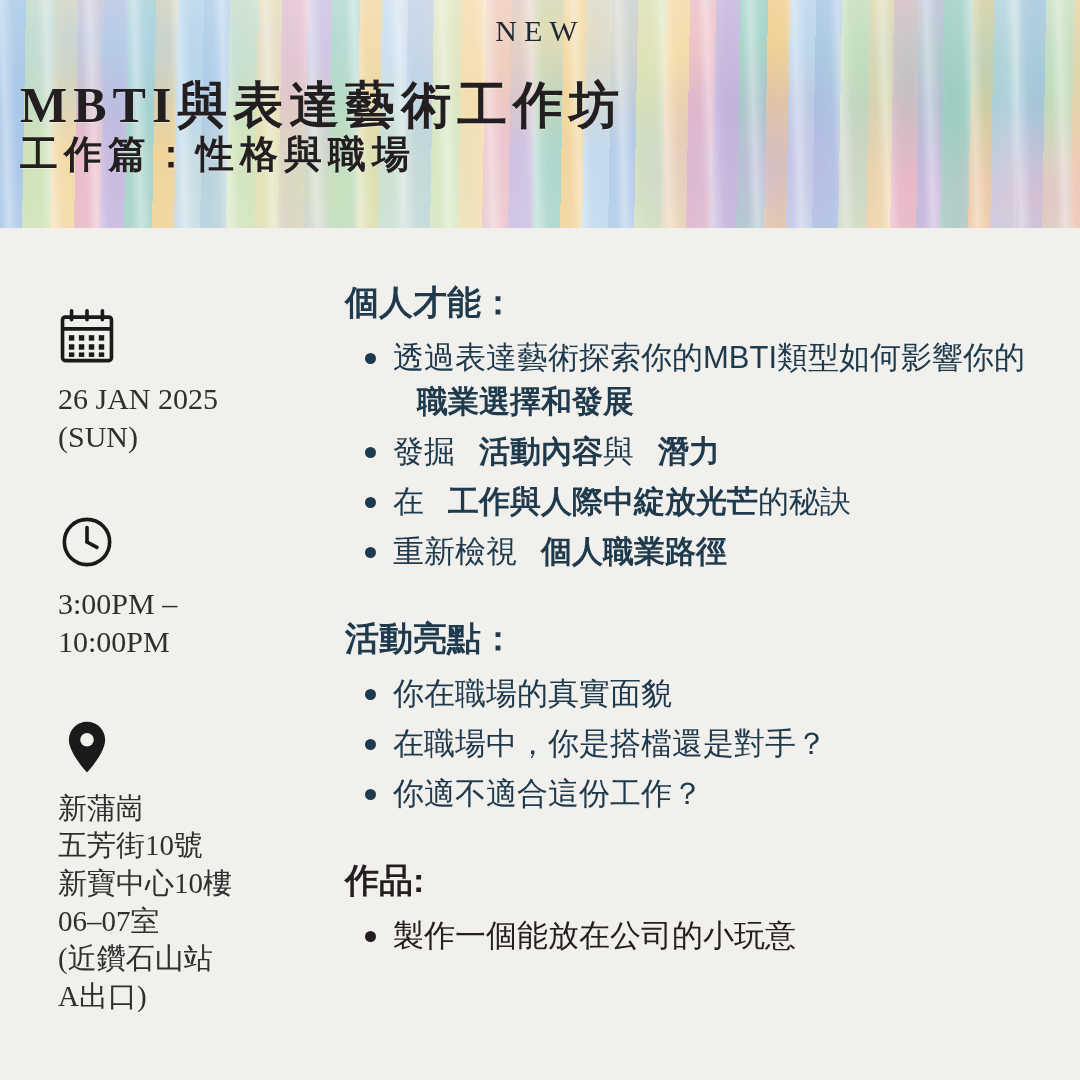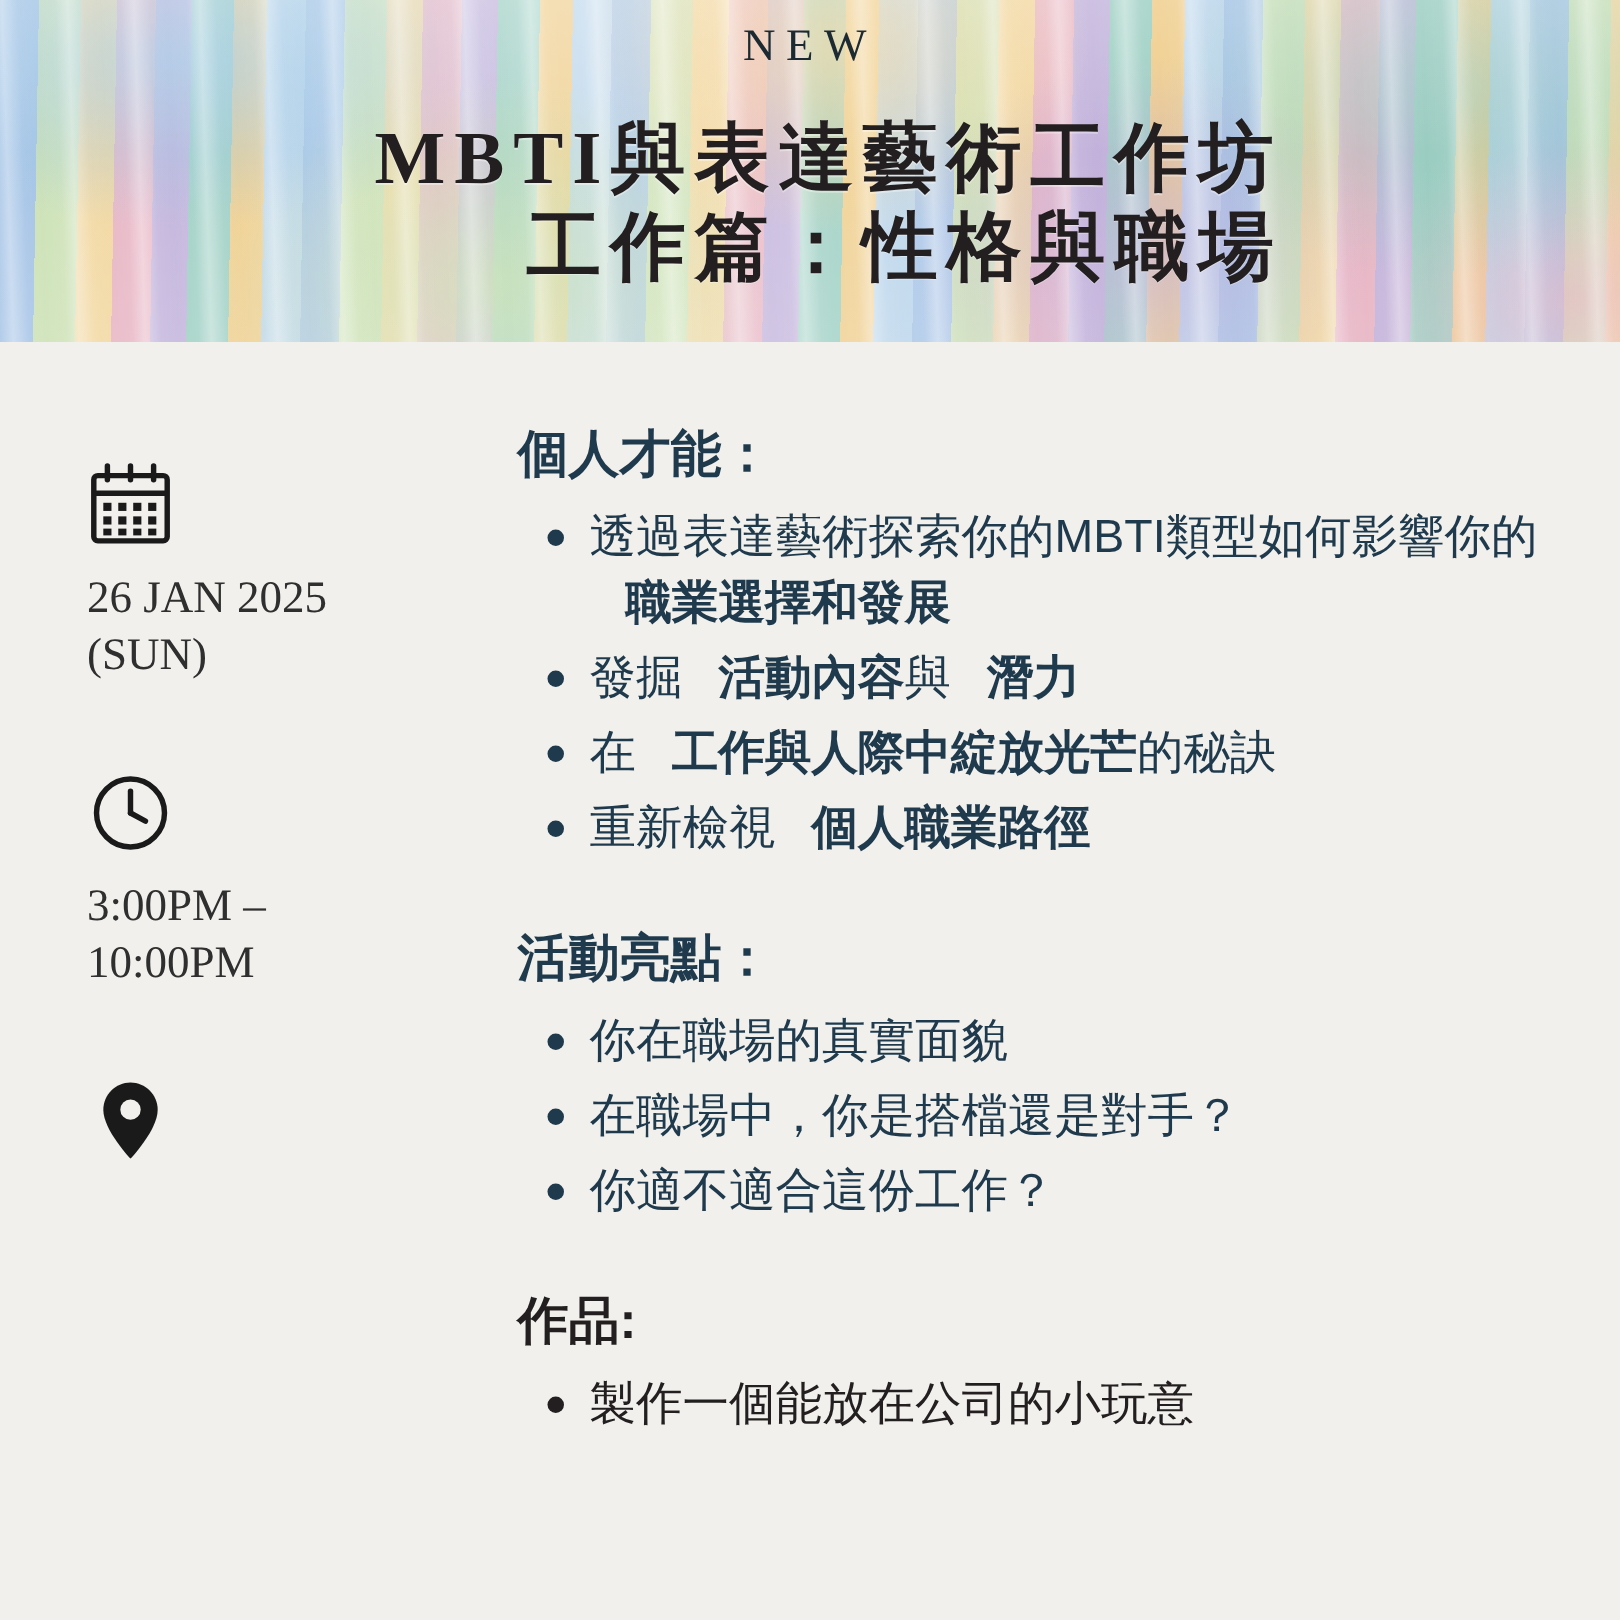--- a/index.html
+++ b/index.html
@@ -84,41 +84,41 @@
     font-size: 30px;
     letter-spacing: 7px;
     color: #1c2a33;
     z-index: 4;
   }
   .title-block {
     position: absolute;
     top: 76px;
     left: 0;
     width: 855px;
-    text-align: right;
+    text-align: left;
     z-index: 4;
+    padding-left: 20px;
   }
   .title-line1 {
     font-family: "Liberation Serif", serif;
     font-weight: bold;
     font-size: 50px;
     letter-spacing: 6px;
     color: #231f20;
     line-height: 1.18;
     text-shadow: 0 1px 0 rgba(255,255,255,0.35);
   }
   .title-line2 {
-    font-family: Liberation Sans, sans-serif;
+    font-family: Liberation Mono, monospace;
     font-weight: bold;
-    font-size: 50px;
+    font-size: 38px;
     letter-spacing: 6px;
     color: #231f20;
     line-height: 1.18;
     text-shadow: 0 1px 0 rgba(255,255,255,0.35);
-    margin-left: 44px;
   }
 
   
   .body-area {
     position: relative;
     width: 1080px;
     height: 852px;
     background: #f1f0ec;
   }
 
@@ -255,20 +255,26 @@
 10:00PM</div>
       </div>
 
       <div class="gap-a"></div>
 
       <div class="info-block">
         <svg class="info-icon" viewBox="0 0 64 64">
           <path d="M32 4C21 4 12 13 12 24c0 15 20 36 20 36s20-21 20-36C52 13 43 4 32 4z" fill="#1a1a1a"></path>
           <circle cx="32" cy="24" r="7.5" fill="#f1f0ec"></circle>
         </svg>
+        <div class="info-text addr">新蒲崗
+五芳街10號
+新寶中心10樓
+06–07室
+(近鑽石山站
+A出口)</div>
       </div>
 
     </div>
 
     <div class="content-col">
 
       <div class="section">
         <div class="section-title">個人才能：</div>
         <ul class="bullets">
           <li>透過表達藝術探索你的MBTI類型如何影響你的<b>職業選擇和發展</b></li>

